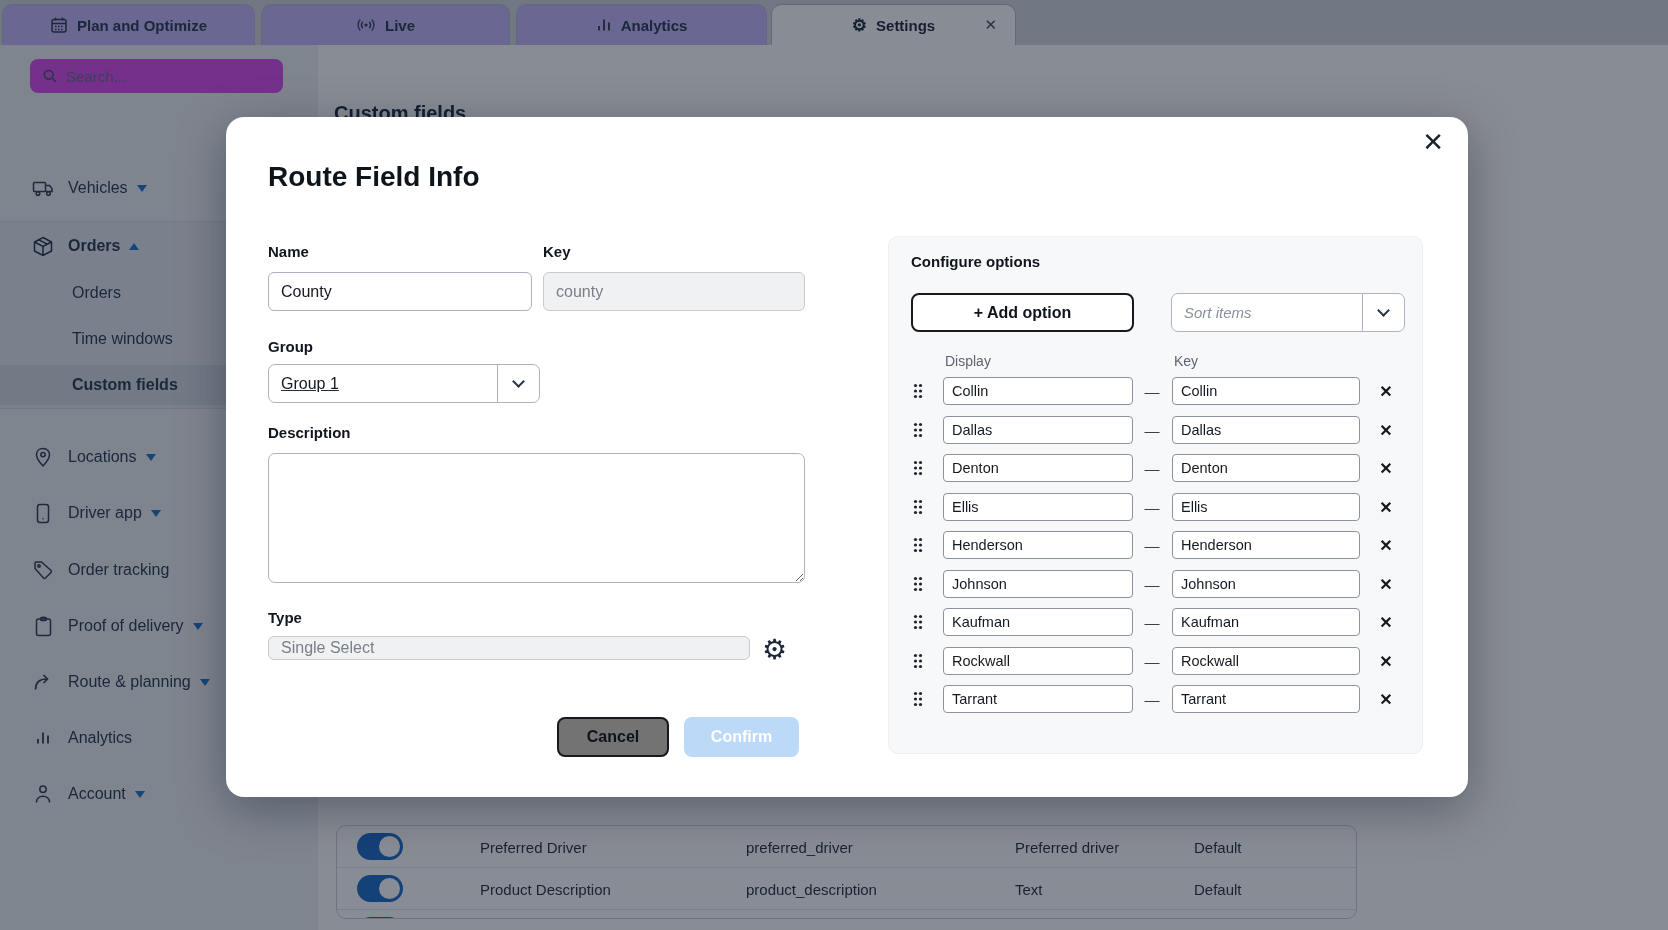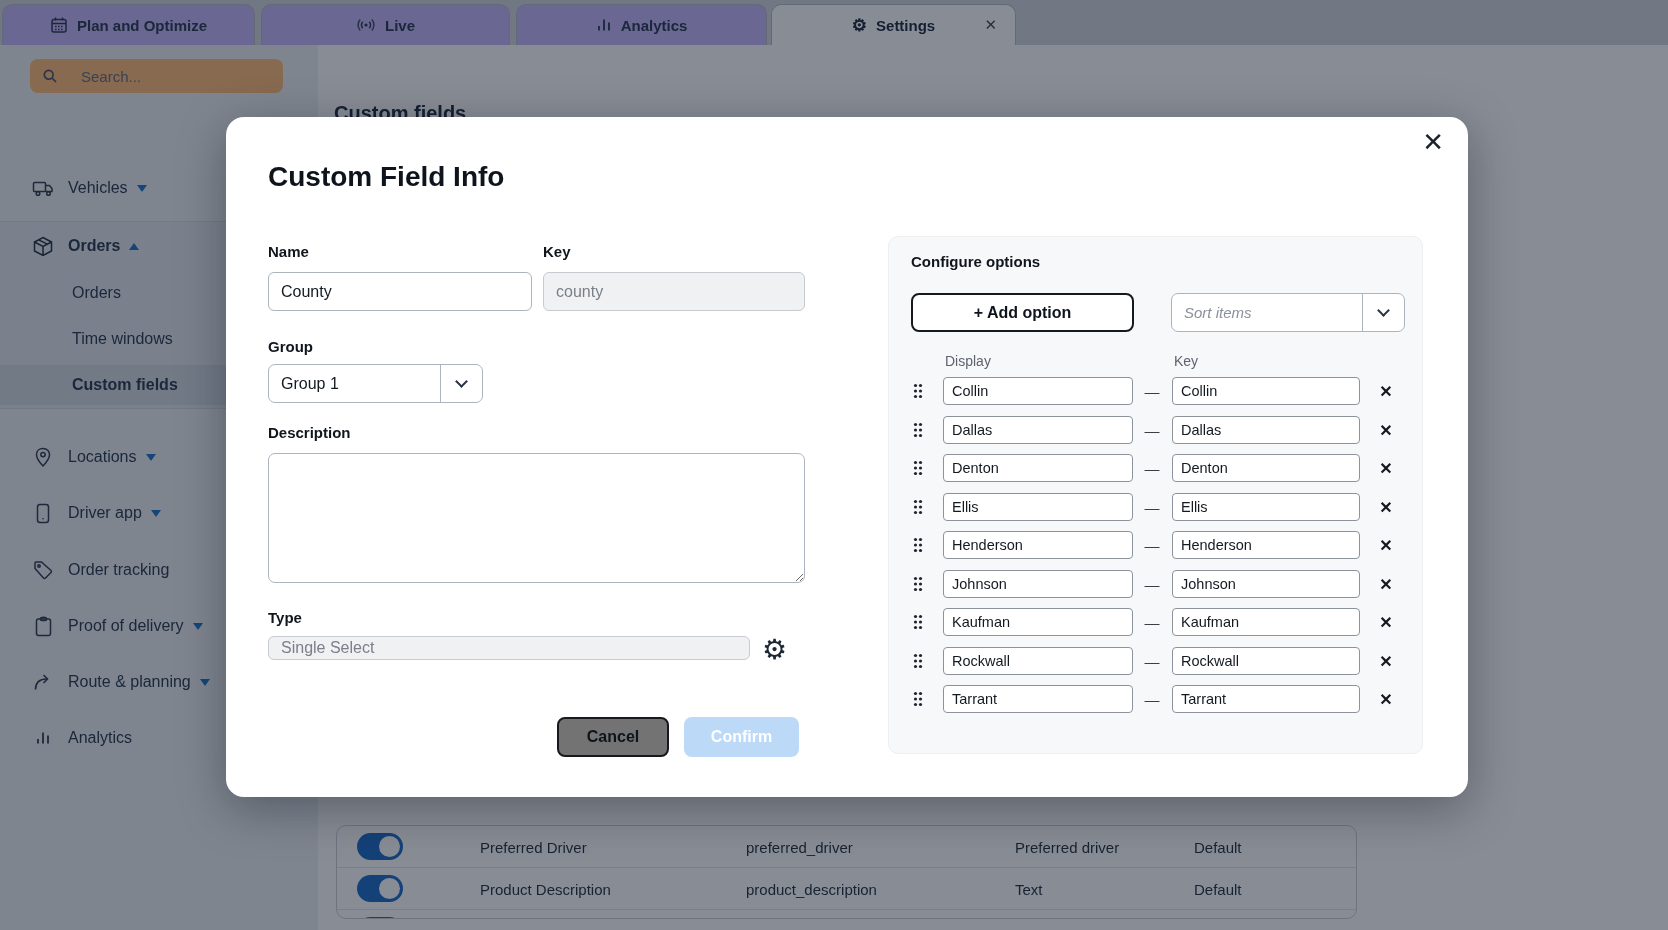--- a/index.html
+++ b/index.html
@@ -10,22 +10,22 @@
   .tabbar { position:absolute; top:0; left:0; width:1668px; height:45px; background:#d2d7dd; }
   .tab { position:absolute; top:4px; height:41px; border-radius:10px 10px 0 0; display:flex; align-items:center; justify-content:center; gap:9px;
          background:#c4b5fd; border:1px solid #b3bac4; border-bottom:none; font-size:15px; font-weight:600; color:#25354a; cursor:pointer; }
   .tab.active { background:#ffffff; font-weight:700; color:#16243a; }
   .tab .ticon { display:flex; align-items:center; }
   .tab-close { position:absolute; right:18px; font-size:15px; font-weight:400; color:#3a4656; }
 
   
   .main-bg { position:absolute; top:45px; left:0; width:1668px; height:885px; background:#ffffff; }
   .sidebar { position:absolute; top:45px; left:0; width:318px; height:885px; background:#edf0f4; }
-  .search-box { position:absolute; top:14px; left:30px; width:253px; height:34px; background:#fdba74; border-radius:8px;
-                display:flex; align-items:center; padding:0 12px; gap:23px; }
+  .search-box { position:absolute; top:14px; left:30px; width:253px; height:34px; background:#d946ef; border-radius:8px;
+                display:flex; align-items:center; padding:0 12px; gap:8px; }
   .search-box input { border:none; outline:none; background:transparent; font-size:15px; color:#31405a; width:100%;
                       font-family:"Liberation Sans", sans-serif; }
   .search-box input::placeholder { color:#5f6b7d; }
   .side-item { position:absolute; left:0; width:318px; height:40px; display:flex; align-items:center; gap:14px; padding-left:32px;
                font-size:16px; color:#24364e; cursor:pointer; }
   .side-item .lbl { display:flex; align-items:center; gap:9px; }
   .side-sub { position:absolute; left:0; width:318px; height:40px; display:flex; align-items:center; padding-left:72px;
               font-size:16px; color:#24364e; cursor:pointer; }
   .orders-panel { position:absolute; top:176px; left:0; width:318px; height:188px; background:#e4e9ef;
                   border-top:1px solid #d5dae1; border-bottom:1px solid #d5dae1; }
@@ -290,36 +290,48 @@
         <line x1="3" y1="13.5" x2="3" y2="9"></line>
           <line x1="8" y1="13.5" x2="8" y2="2.5"></line>
           <line x1="13" y1="13.5" x2="13" y2="5.5"></line>
       </svg>
     </span>
     <span class="lbl">
         <span>Analytics</span>
       </span>
   </div>
 
+  <div class="side-item" style="top:729px;">
+    <span class="sicon">
+      <svg class="ic" width="18" height="20" viewBox="0 0 18 20" fill="none" stroke="#2a3950" stroke-width="1.5">
+        <circle cx="9" cy="5.2" r="3.2"></circle>
+          <path d="M2.5 18.5 c0-4.2 3-6.3 6.5-6.3 s6.5 2.1 6.5 6.3"></path>
+      </svg>
+    </span>
+    <span class="lbl">
+        <span>Account</span>
+      <span class="tri down"></span>
+      </span>
+  </div>
 </div>
 
 <div class="overlay"></div>
 
 <div class="modal">
   <span class="modal-close">✕</span>
-  <div class="modal-title">Custom Field Info</div>
+  <div class="modal-title">Route Field Info</div>
 
   <div class="f-label" style="top:126px; left:42px;">Name</div>
   <input class="f-input" style="top: 155px; left: 42px; width: 264px; height: 39px;" type="text" value="County">
 
   <div class="f-label" style="top:126px; left:317px;">Key</div>
   <input class="f-input disabled" style="top: 155px; left: 317px; width: 262px; height: 39px;" type="text" readonly="" value="county">
 
   <div class="f-label" style="top:221px; left:42px;">Group</div>
-  <div class="fake-select" style="top:247px; left:42px; width:215px; height:39px;">
+  <div class="fake-select" style="top:247px; left:42px; width:272px; height:39px;text-decoration:underline;">
     <span class="val">Group 1</span>
     <span class="divider"></span>
     <span class="chev-zone">
         <span class="chev"></span>
       </span>
   </div>
 
   <div class="f-label" style="top:307px; left:42px;">Description</div>
   <textarea class="desc-area" style=""></textarea>
 

